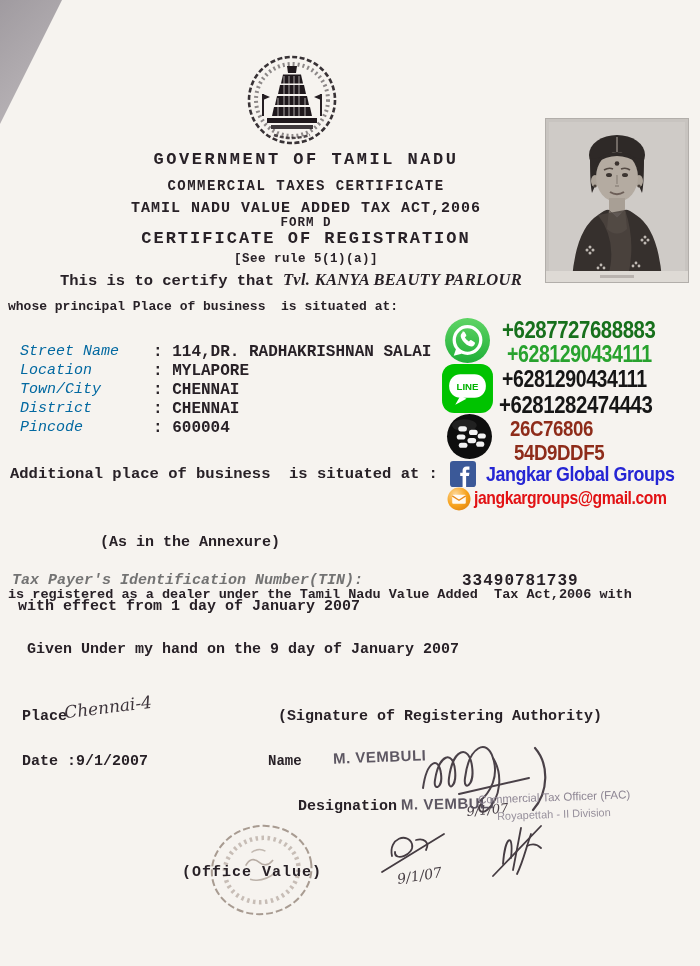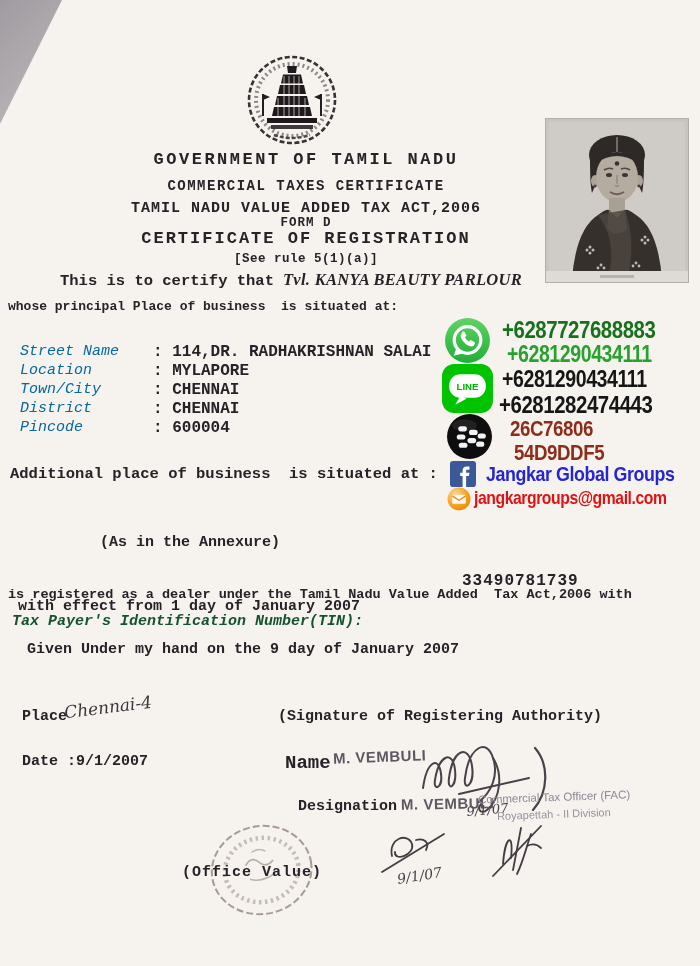--- a/index.html
+++ b/index.html
@@ -200,30 +200,30 @@
     <div class="num" style="left: 61px; top: 81px; font-size: 24px; color: rgb(22, 22, 22);">+6281282474443</div>
     <div class="num" style="left: 72px; top: 106px; font-size: 22px; color: rgb(142, 44, 26);">26C76806</div>
     <div class="num" style="left: 76px; top: 130px; font-size: 22px; color: rgb(142, 44, 26);">54D9DDF5</div>
     <div class="num" style="left: 48px; top: 151px; font-size: 21px; color: rgb(37, 37, 212);">Jangkar Global Groups</div>
     <div class="num" style="left: 36px; top: 177px; font-size: 18.5px; color: rgb(226, 18, 20);">jangkargroups@gmail.com</div>
   </div>
 
   <div class="tw" style="left:10px;top:466px;font-size:15.5px;">Additional place of business  is situated at :</div>
   <div class="tw" style="left:100px;top:534px;font-size:15px;">(As in the Annexure)</div>
   <div class="tw" style="left:8px;top:554px;font-size:13.5px;margin-top:33px;">is registered as a dealer under the Tamil Nadu Value Added  Tax Act,2006 with</div>
-  <div class="tw" style="left:12px;top:572px;font-size:15px;font-style:italic;color:#14532d;margin-top:41px;">Tax Payer's Identification Number(TIN):</div>
+  <div class="tw" style="left:12px;top:572px;font-size:15px;font-style:italic;color:#737373;">Tax Payer's Identification Number(TIN):</div>
   <div class="tw" style="left:462px;top:572px;font-size:16px;letter-spacing:1px;">33490781739</div>
   <div class="tw" style="left:18px;top:598px;font-size:15px;">with effect from 1 day of January 2007</div>
   <div class="tw" style="left:27px;top:641px;font-size:15px;">Given Under my hand on the 9 day of January 2007</div>
 
   <div class="tw" style="left:22px;top:708px;font-size:15px;">Place</div>
   <div class="hand" style="left:64px;top:697px;font-size:17px;transform:rotate(-7deg);">Chennai-4</div>
   <div class="tw" style="left:278px;top:708px;font-size:15px;">(Signature of Registering Authority)</div>
   <div class="tw" style="left:22px;top:753px;font-size:15px;">Date :9/1/2007</div>
-  <div class="tw" style="left:285px;top:753px;font-size:19px;">Name</div>
+  <div class="tw" style="left:268px;top:753px;font-size:14px;">Name</div>
   <div class="stamp" style="left:333px;top:748px;font-size:15px;transform:rotate(-2deg);letter-spacing:.5px;">M. VEMBULI</div>
 
   <div class="abs" style="left:415px;top:730px;">
     <svg width="185" height="92" viewBox="0 0 185 92">
       <g fill="none" stroke="#4a4148" stroke-width="2" stroke-linecap="round">
         <path d="M8 58 C12 30 24 26 26 44 C28 58 18 62 20 50 C24 24 38 20 40 40 C42 58 32 62 34 48 C38 18 54 14 57 36 C60 56 48 62 50 48 C54 16 72 8 78 28 C84 46 76 62 64 72"></path>
         <path d="M78 28 C88 44 86 68 72 80 C66 85 61 79 67 73"></path>
         <path d="M44 64 L114 48"></path>
         <path d="M120 18 C134 34 134 62 118 80" stroke-width="2.2"></path>
       </g>

